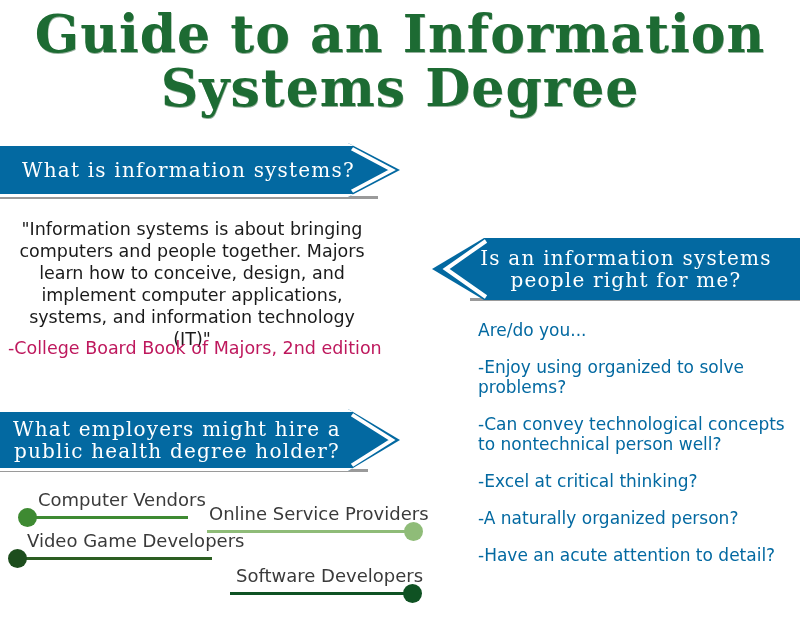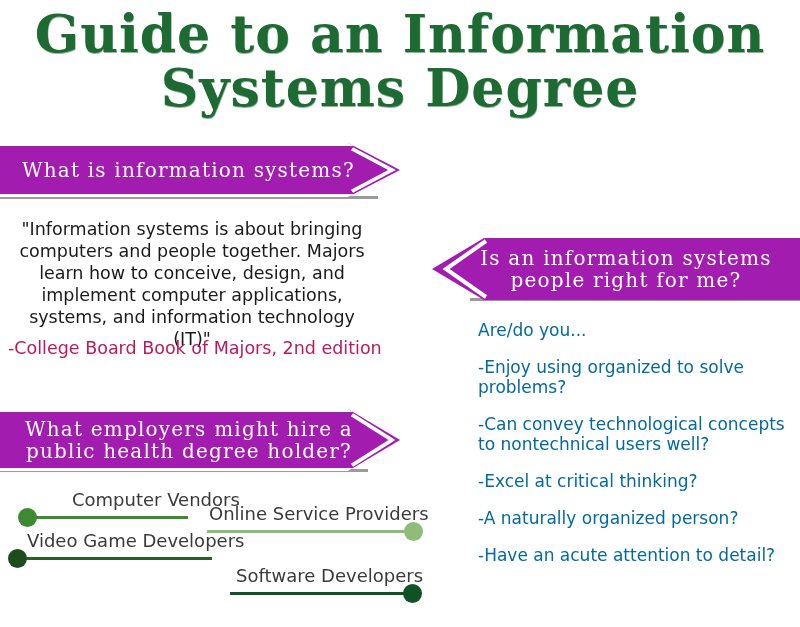--- a/index.html
+++ b/index.html
@@ -43,21 +43,21 @@
     background-clip: text;
     position: relative;
     text-shadow: 0.5px 0.5px 0 rgba(20,80,35,0.45);
   }
   .title-line-1 { font-size: 52px; }
   .title-line-2 { font-size: 52px; margin-top: 2px; }
 
   
   .banner {
     position: absolute;
-    background: #a21caf;
+    background: #0369a1;
     color: #ffffff;
     font-family: "DejaVu Serif", serif;
     font-size: 20px;
     letter-spacing: 1.2px;
     display: flex;
     align-items: center;
     box-sizing: border-box;
   }
   .banner .banner-text {
     position: relative;
@@ -214,41 +214,41 @@
   <svg class="chev-left" viewBox="0 0 56 62" preserveAspectRatio="none">
     <polyline points="52,3 12,31 52,59" fill="none" stroke="#ffffff" stroke-width="4"></polyline>
   </svg>
   <div class="banner-text" style="text-align:center; width:300px;">Is an information systems
 people right for me?</div>
 </div>
 
 <div class="checklist">
   <div class="lead">Are/do you...</div>
   <div class="q-item">-Enjoy using organized to solve problems?</div>
-  <div class="q-item">-Can convey technological concepts to nontechnical users well?</div>
+  <div class="q-item">-Can convey technological concepts to nontechnical person well?</div>
   <div class="q-item">-Excel at critical thinking?</div>
   <div class="q-item">-A naturally organized person?</div>
   <div class="q-item">-Have an acute attention to detail?</div>
 </div>
 
 <div class="banner-shadow" style="left:0; top:469px; width:368px; height:3px;"></div>
-<div class="banner banner-right" style="left:0; top:409px; width:400px; height:62px; padding-left:24px;">
+<div class="banner banner-right" style="left:0; top:409px; width:400px; height:62px; padding-left:12px;">
   <div class="edge-top"></div>
   <div class="edge-bot"></div>
   <svg class="chev-right" viewBox="0 0 46 62" preserveAspectRatio="none">
     <polyline points="2,3 42,31 2,59" fill="none" stroke="#ffffff" stroke-width="4"></polyline>
   </svg>
   <div class="banner-text" style="text-align:center; width:330px;">What employers might hire a
 public health degree holder?</div>
 </div>
 
 <div class="employers">
 
   <div class="emp-item" style="left:0; top:0; width:200px; height:42px;">
-    <div class="emp-label" style="left:38px; top:10px; color:#3a3a3a;margin-left:34px;">Computer Vendors</div>
+    <div class="emp-label" style="left:38px; top:10px; color:#3a3a3a;">Computer Vendors</div>
     <div class="emp-line" style="left:26px; top:36px; width:162px; background:#3e8a32;"></div>
     <div class="emp-dot" style="left:18px; top:28px; background:#3e8a32;"></div>
   </div>
 
   <div class="emp-item" style="left:205px; top:14px; width:225px; height:44px;">
     <div class="emp-label" style="left:4px; top:10px; color:#3a3a3a;">Online Service Providers</div>
     <div class="emp-line" style="left:2px; top:36px; width:206px; background:#8fbc78;"></div>
     <div class="emp-dot" style="left:199px; top:28px; background:#8fbc78;"></div>
   </div>
 

